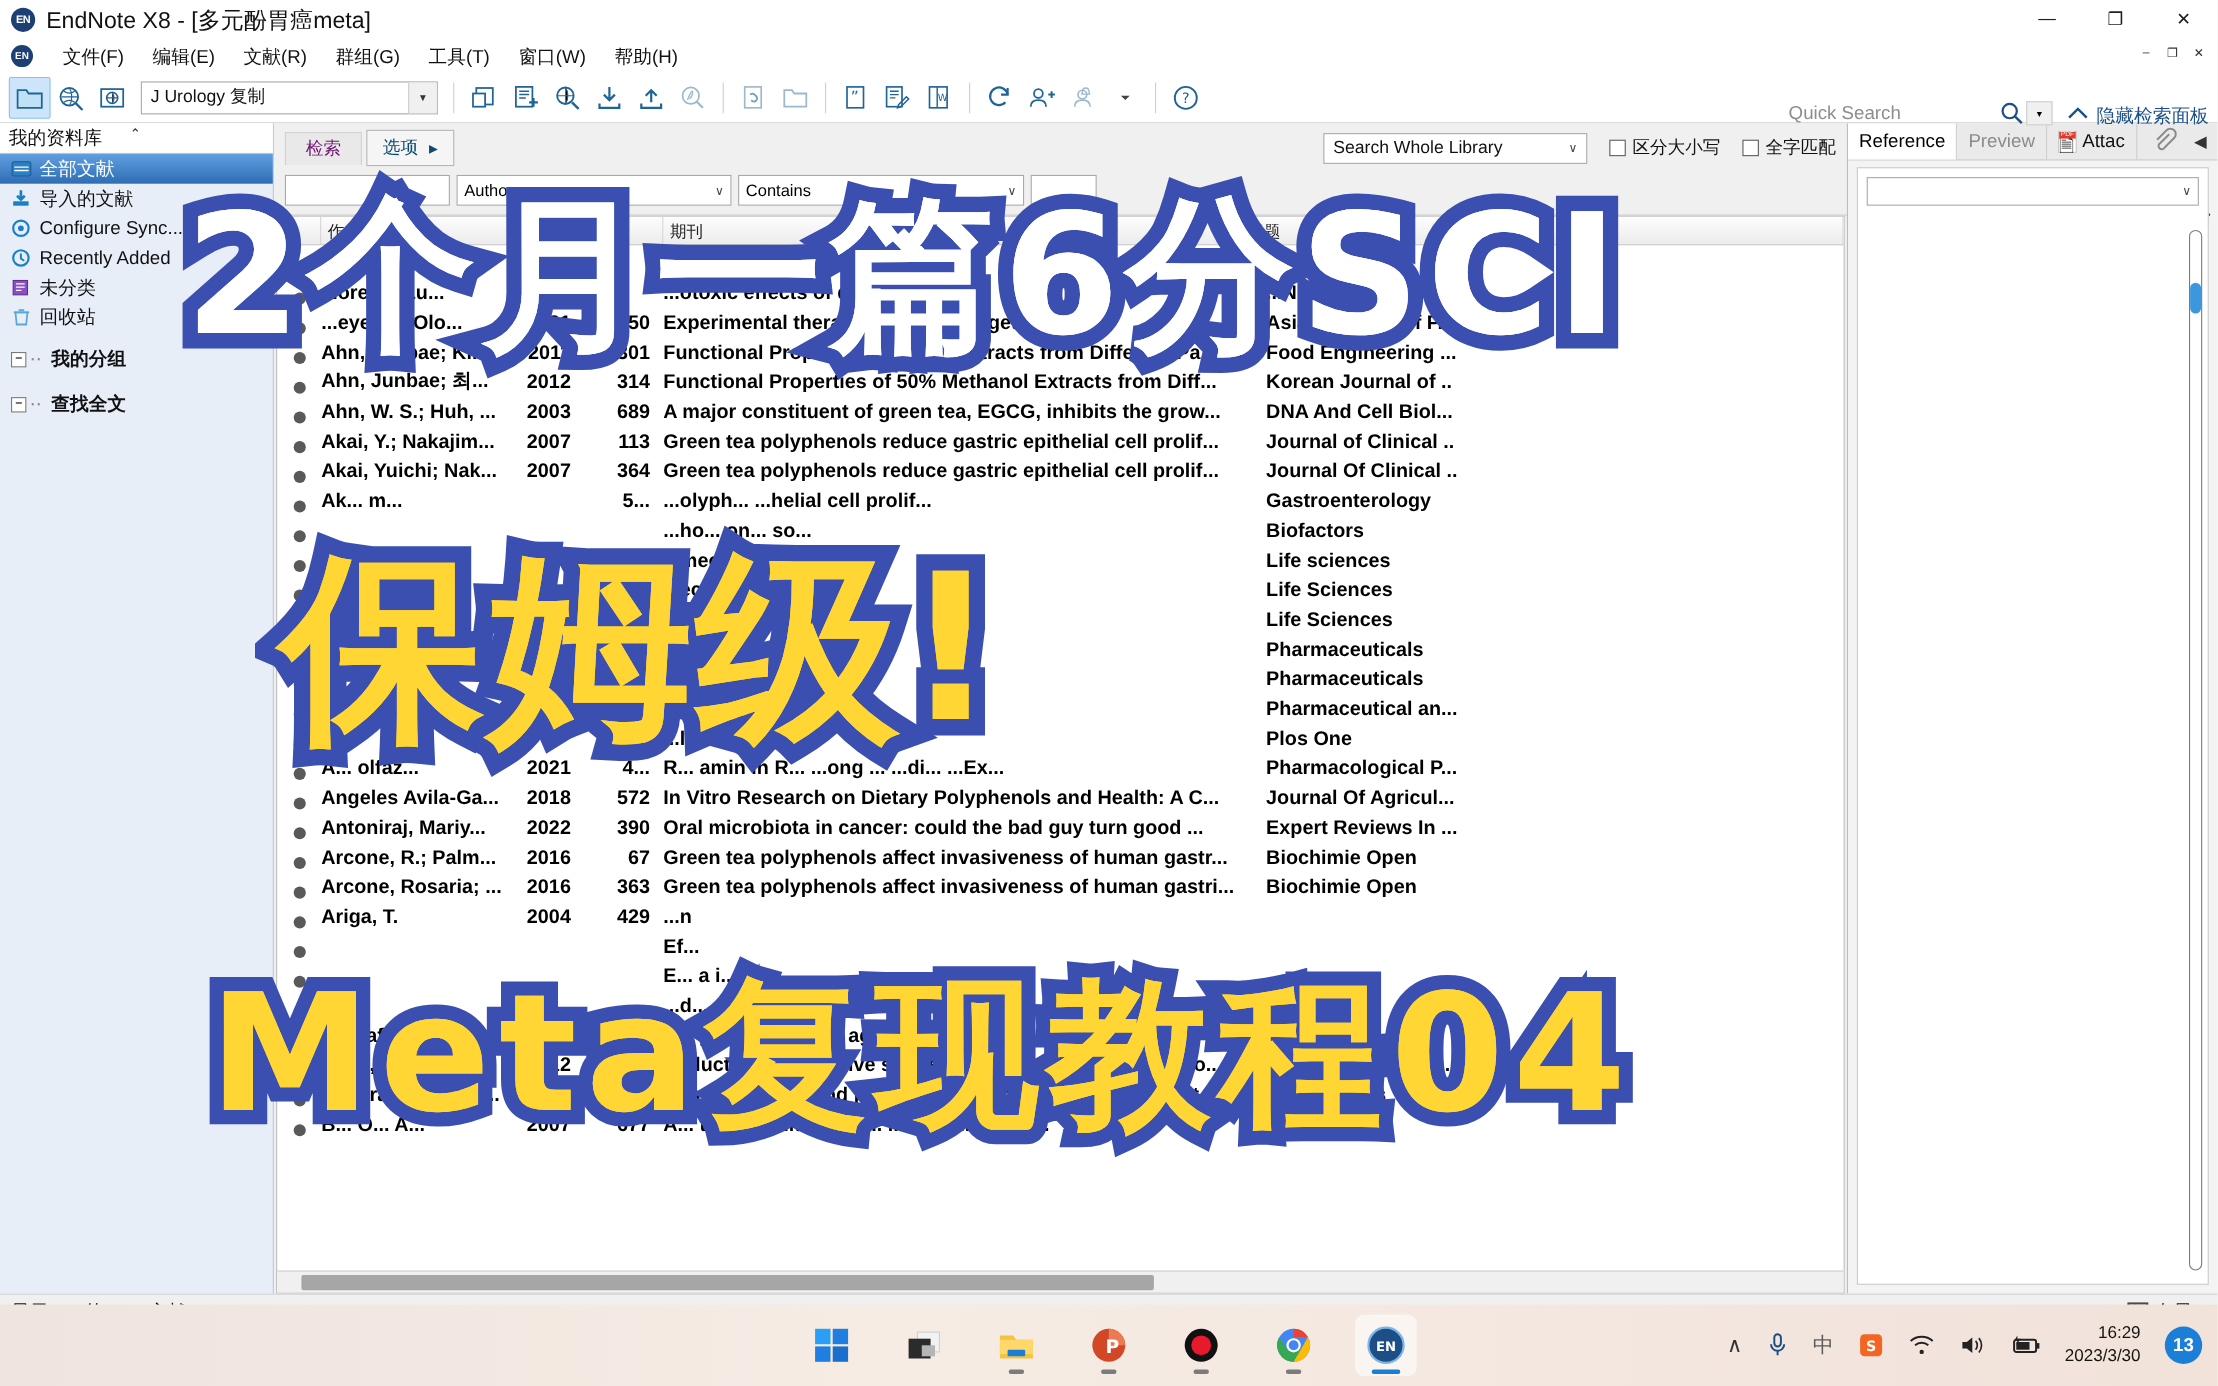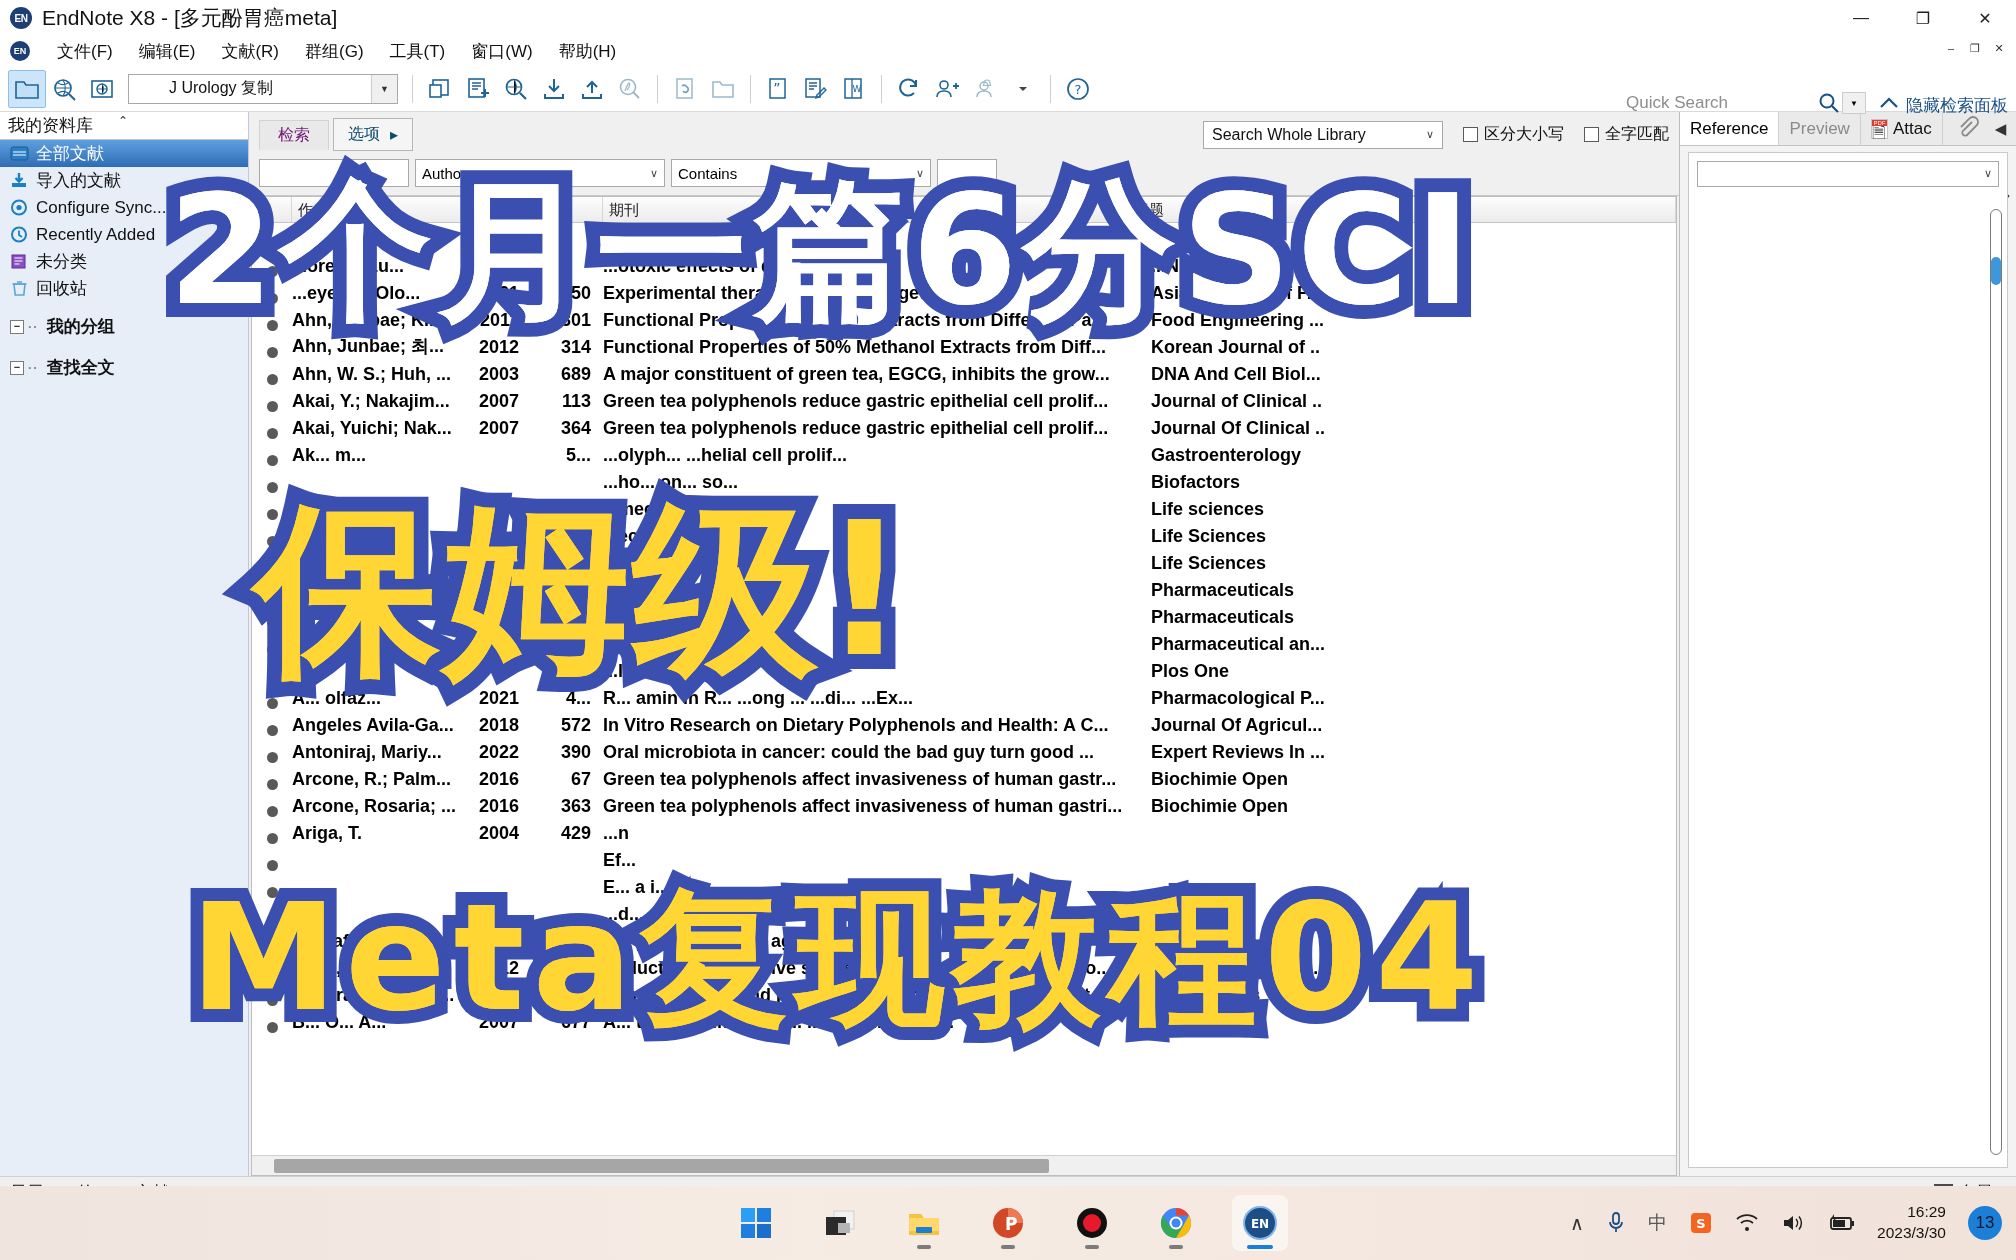--- a/index.html
+++ b/index.html
@@ -54,21 +54,21 @@
   .toolbar {
     height: 46px; background: #fff; display: flex; align-items: center;
     padding-left: 8px; border-bottom: 1px solid #d9d9d9; position: relative;
   }
   .tb-icon { width: 38px; height: 38px; display: flex; align-items: center; justify-content: center; }
   .tb-icon svg { display: block; }
   .tb-icon.active { background: #cde5fb; border: 1px solid #8cc0ea; border-radius: 2px; }
   .tb-sep { width: 1px; height: 28px; background: #cfcfcf; margin: 0 8px; }
   .style-combo {
     display: flex; align-items: center; width: 270px; height: 30px;
-    border: 1px solid #a9a9a9; background: #fff; margin: 0 6px; padding-left: 32px;
+    border: 1px solid #a9a9a9; background: #fff; margin: 0 6px;
   }
   .style-combo .val { flex: 1; font-size: 16px; padding-left: 8px; color: #111; white-space: nowrap; overflow: hidden; }
   .style-combo .arrow {
     width: 26px; height: 28px; background: #f0f0f0; border-left: 1px solid #ccc;
     display: flex; align-items: center; justify-content: center; font-size: 9px; color: #333;
   }
   .quick-search {
     position: absolute; right: 150px; top: 24px; display: flex; align-items: center;
   }
   .qs-text { font-size: 17px; color: #8d8d8d; width: 190px; }
@@ -215,22 +215,22 @@
   .tb-center { position: absolute; left: 50%; transform: translateX(-50%); display: flex; gap: 28px; align-items: center; }
   .tb-app { width: 56px; height: 56px; display: flex; align-items: center; justify-content: center;
             position: relative; border-radius: 8px; }
   .tb-app.active { background: rgba(255,255,255,0.55); }
   .tb-underline { position: absolute; bottom: 2px; left: 50%; transform: translateX(-50%);
                   width: 14px; height: 4px; border-radius: 2px; background: #7b7b7b; }
   .tb-underline.blue { background: #1a7fd4; width: 26px; }
   .tray { position: absolute; right: 14px; display: flex; align-items: center; gap: 22px; }
   .tray-ico { display: flex; align-items: center; justify-content: center; }
   .clock { text-align: right; font-size: 15.5px; color: #16130f; line-height: 1.35; }
-  .badge { width: 34px; height: 34px; border-radius: 50%; background: #1b7fd8; color: #0f172a;
-           display: flex; align-items: center; justify-content: center; font-size: 17px; }
+  .badge { width: 34px; height: 34px; border-radius: 50%; background: #1b7fd8; color: #ffffff;
+           display: flex; align-items: center; justify-content: center; font-size: 17px; font-weight: bold; }
 
   
   .overlay { position: absolute; left: 0; top: 0; width: 2016px; height: 1260px; pointer-events: none; }
   .ov-text {
     position: absolute; font-family: "DejaVu Sans", sans-serif; font-weight: bold;
     white-space: nowrap;
   }
   .ov-top {
     left: 168px; top: 150px; font-size: 152px; color: #fff;
     -webkit-text-stroke: 28px #3b4fb0; paint-order: stroke fill;

